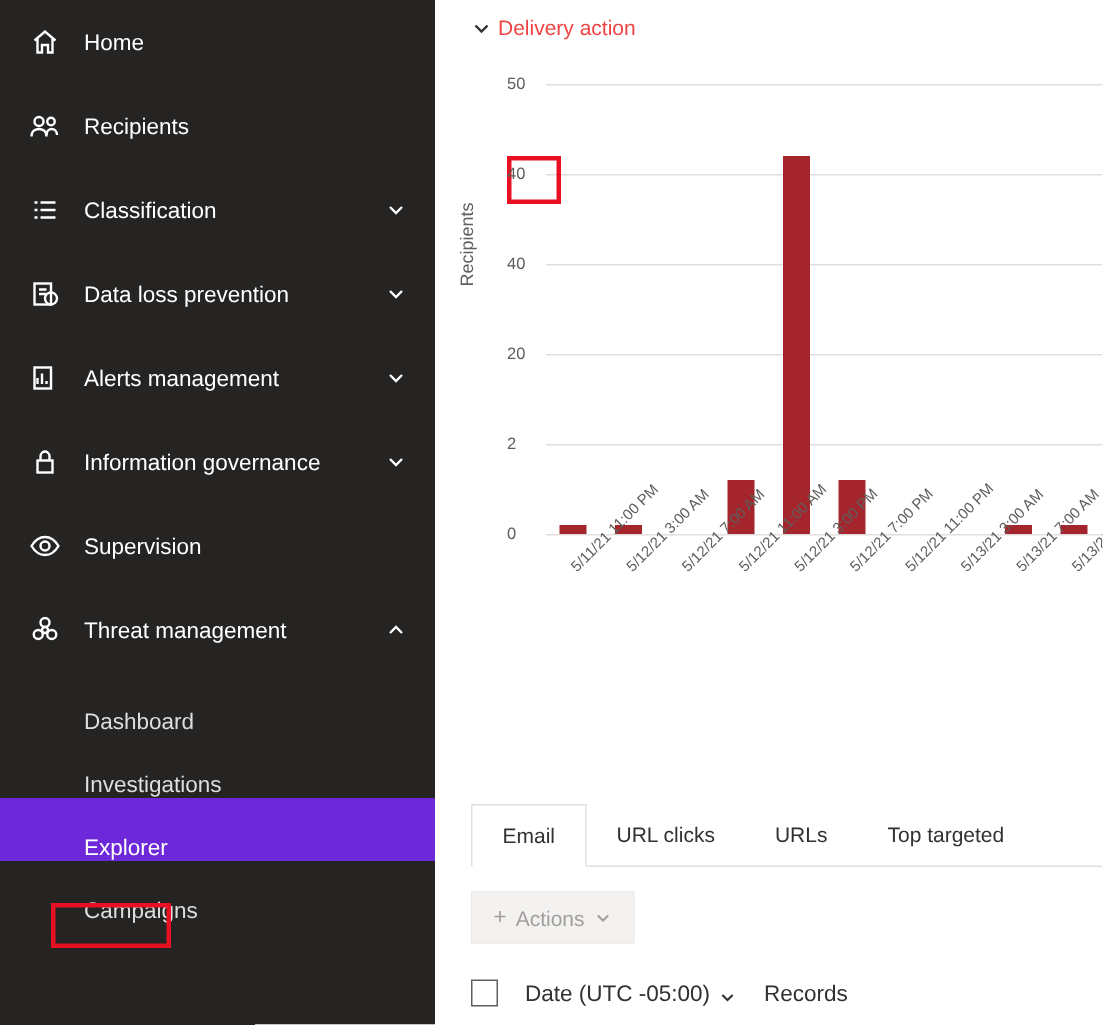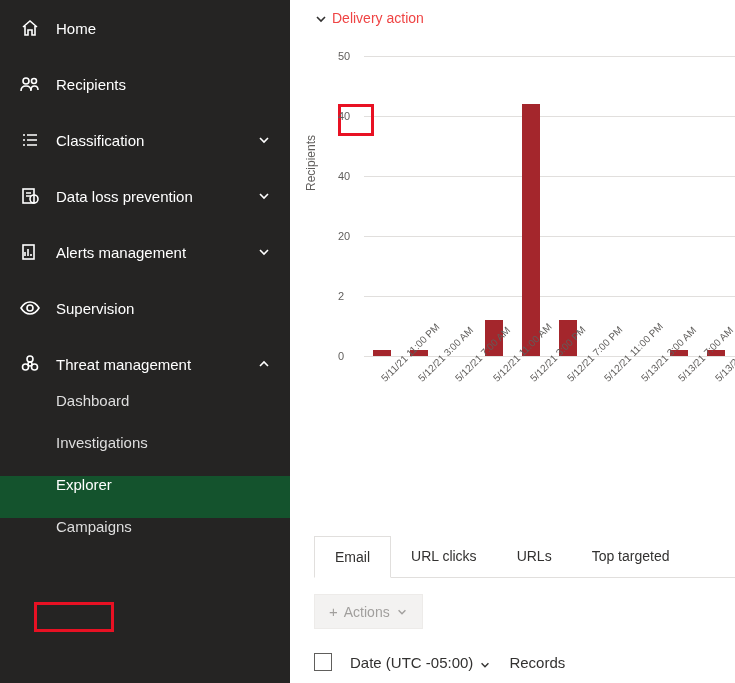--- a/index.html
+++ b/index.html
@@ -6,22 +6,22 @@
   html, body { width: 735px; height: 683px; overflow: hidden; background: #fff; }
   .app { display: flex; width: 735px; height: 683px; }
 
   
   .sidebar { width: 290px; background: #252423; color: #fff; position: relative; }
   .sidebar::after { content:""; position:absolute; right:-6px; top:0; width:6px; height:500px; background:#c8c6c4; }
   .nav-item { display:flex; align-items:center; height:56px; padding:0 16px; cursor:pointer; }
   .nav-item .icon { width:28px; display:flex; align-items:center; justify-content:center; margin-right:12px; }
   .nav-item .label { flex:1; font-size:15px; color:#fff; font-weight:400; }
   .nav-item .chev  { width:20px; display:flex; align-items:center; justify-content:center; }
-  .sub-item { display:flex; align-items:flex-start; height:42px; padding-left:56px; font-size:15px; color:#dedede; cursor:pointer; }
-  .sub-item.active{ background:#14532d; color:#fff; }
+  .sub-item { display:flex; align-items:flex-end; height:42px; padding-left:56px; font-size:15px; color:#dedede; cursor:pointer; }
+  .sub-item.active{ background:#6d28d9; color:#fff; }
   .hl-red { position:absolute; border:3px solid #e81123; pointer-events:none; }
 
   
   .main { flex:1; padding:10px 0 0 24px; position:relative; background:#fff; }
   .collapse-row { display:flex; align-items:flex-end; font-size:14px; color:#ef4444; cursor:pointer; margin-bottom:30px; }
   .collapse-row .icon{ width:18px; display:flex; align-items:center; }
 
   .chart-box { position:relative; height:380px; }
   .ylabel { position:absolute; left:-10px; top:135px; transform:rotate(-90deg); transform-origin:left top; font-size:12px; color:#605e5c; }
   .grid { position:absolute; left:50px; top:0; right:0; height:300px; }
@@ -109,20 +109,34 @@
           </svg>
       </span>
       <span class="label">Alerts management</span>
       <span class="chev">
         <svg width="14" height="14" viewBox="0 0 14 14">
             <path class="stroke" d="M3 5 L7 9 L11 5"></path>
           </svg>
       </span>
     </div>
 
+    <div class="nav-item">
+      <span class="icon">
+        <svg width="18" height="18" viewBox="0 0 18 18">
+            <rect class="stroke" x="4" y="8" width="10" height="8"></rect>
+            <path class="stroke" d="M6 8 V5 C6 3 8 2 9 2 C10 2 12 3 12 5 V8"></path>
+          </svg>
+      </span>
+      <span class="label">Information governance</span>
+      <span class="chev">
+        <svg width="14" height="14" viewBox="0 0 14 14">
+            <path class="stroke" d="M3 5 L7 9 L11 5"></path>
+          </svg>
+      </span>
+    </div>
 
     <div class="nav-item">
       <span class="icon">
         <svg width="20" height="18" viewBox="0 0 20 18">
             <path class="stroke" d="M1 9 C4 4 8 3 10 3 C12 3 16 4 19 9 C16 14 12 15 10 15 C8 15 4 14 1 9 Z"></path>
             <circle class="stroke" cx="10" cy="9" r="3"></circle>
           </svg>
       </span>
       <span class="label">Supervision</span>
     </div>

